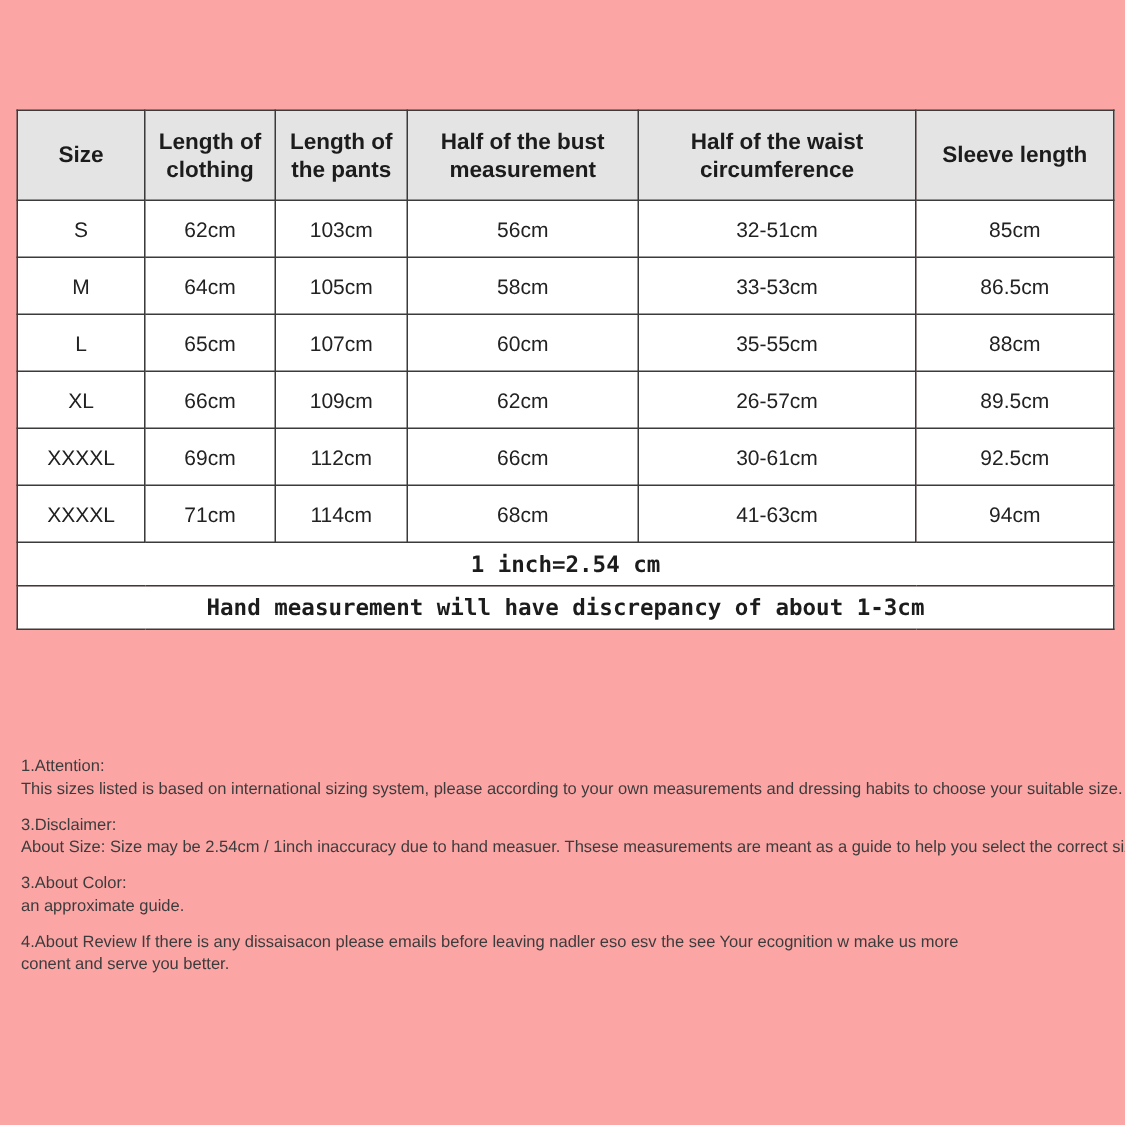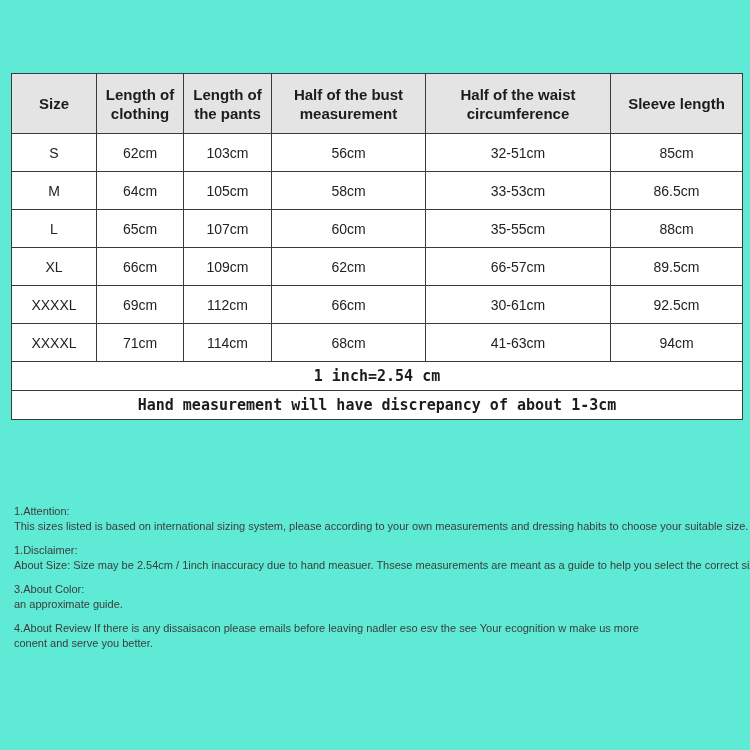--- a/index.html
+++ b/index.html
@@ -4,21 +4,21 @@
 <style>
   html, body {
     margin: 0;
     padding: 0;
     background: #ffffff;
   }
   .page {
     position: relative;
     width: 750px;
     height: 750px;
-    background: #5eead4;
+    background: #fca5a5;
     overflow: hidden;
     font-family: "Liberation Sans", sans-serif;
   }
   table.size-table {
     position: absolute;
     left: 11px;
     top: 73px;
     width: 731px;
     border-collapse: collapse;
     table-layout: fixed;
@@ -116,21 +116,21 @@
         <td class="data-cell">107cm</td>
         <td class="data-cell">60cm</td>
         <td class="data-cell">35-55cm</td>
         <td class="data-cell">88cm</td>
       </tr>
       <tr>
         <td class="data-cell">XL</td>
         <td class="data-cell">66cm</td>
         <td class="data-cell">109cm</td>
         <td class="data-cell">62cm</td>
-        <td class="data-cell">66-57cm</td>
+        <td class="data-cell">26-57cm</td>
         <td class="data-cell">89.5cm</td>
       </tr>
       <tr>
         <td class="data-cell">XXXXL</td>
         <td class="data-cell">69cm</td>
         <td class="data-cell">112cm</td>
         <td class="data-cell">66cm</td>
         <td class="data-cell">30-61cm</td>
         <td class="data-cell">92.5cm</td>
       </tr>
@@ -152,21 +152,21 @@
   </table>
 
   <div class="notes">
 
     <div class="note-block">
       <div class="note-line">1.Attention:</div>
       <div class="note-line">This sizes listed is based on international sizing system, please according to your own measurements and dressing habits to choose your suitable size.</div>
     </div>
 
     <div class="note-block">
-      <div class="note-line">1.Disclaimer:</div>
+      <div class="note-line">3.Disclaimer:</div>
       <div class="note-line">About Size: Size may be 2.54cm / 1inch inaccuracy due to hand measuer. Thsese measurements are meant as a guide to help you select the correct size.</div>
     </div>
 
     <div class="note-block">
       <div class="note-line">3.About Color:</div>
       <div class="note-line">an approximate guide.</div>
     </div>
 
     <div class="note-block">
       <div class="note-line">4.About Review If there is any dissaisacon please emails before leaving nadler eso esv the see Your ecognition w make us more</div>

